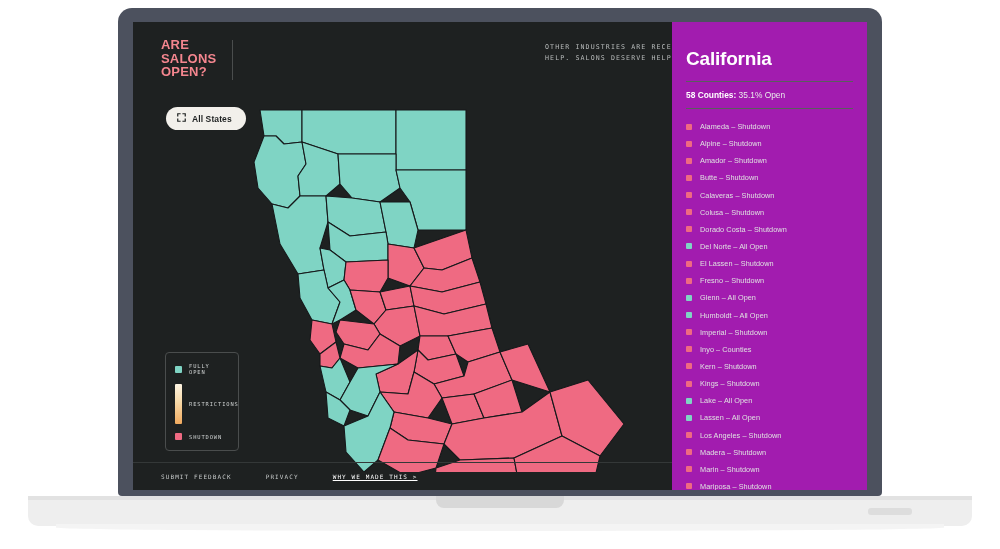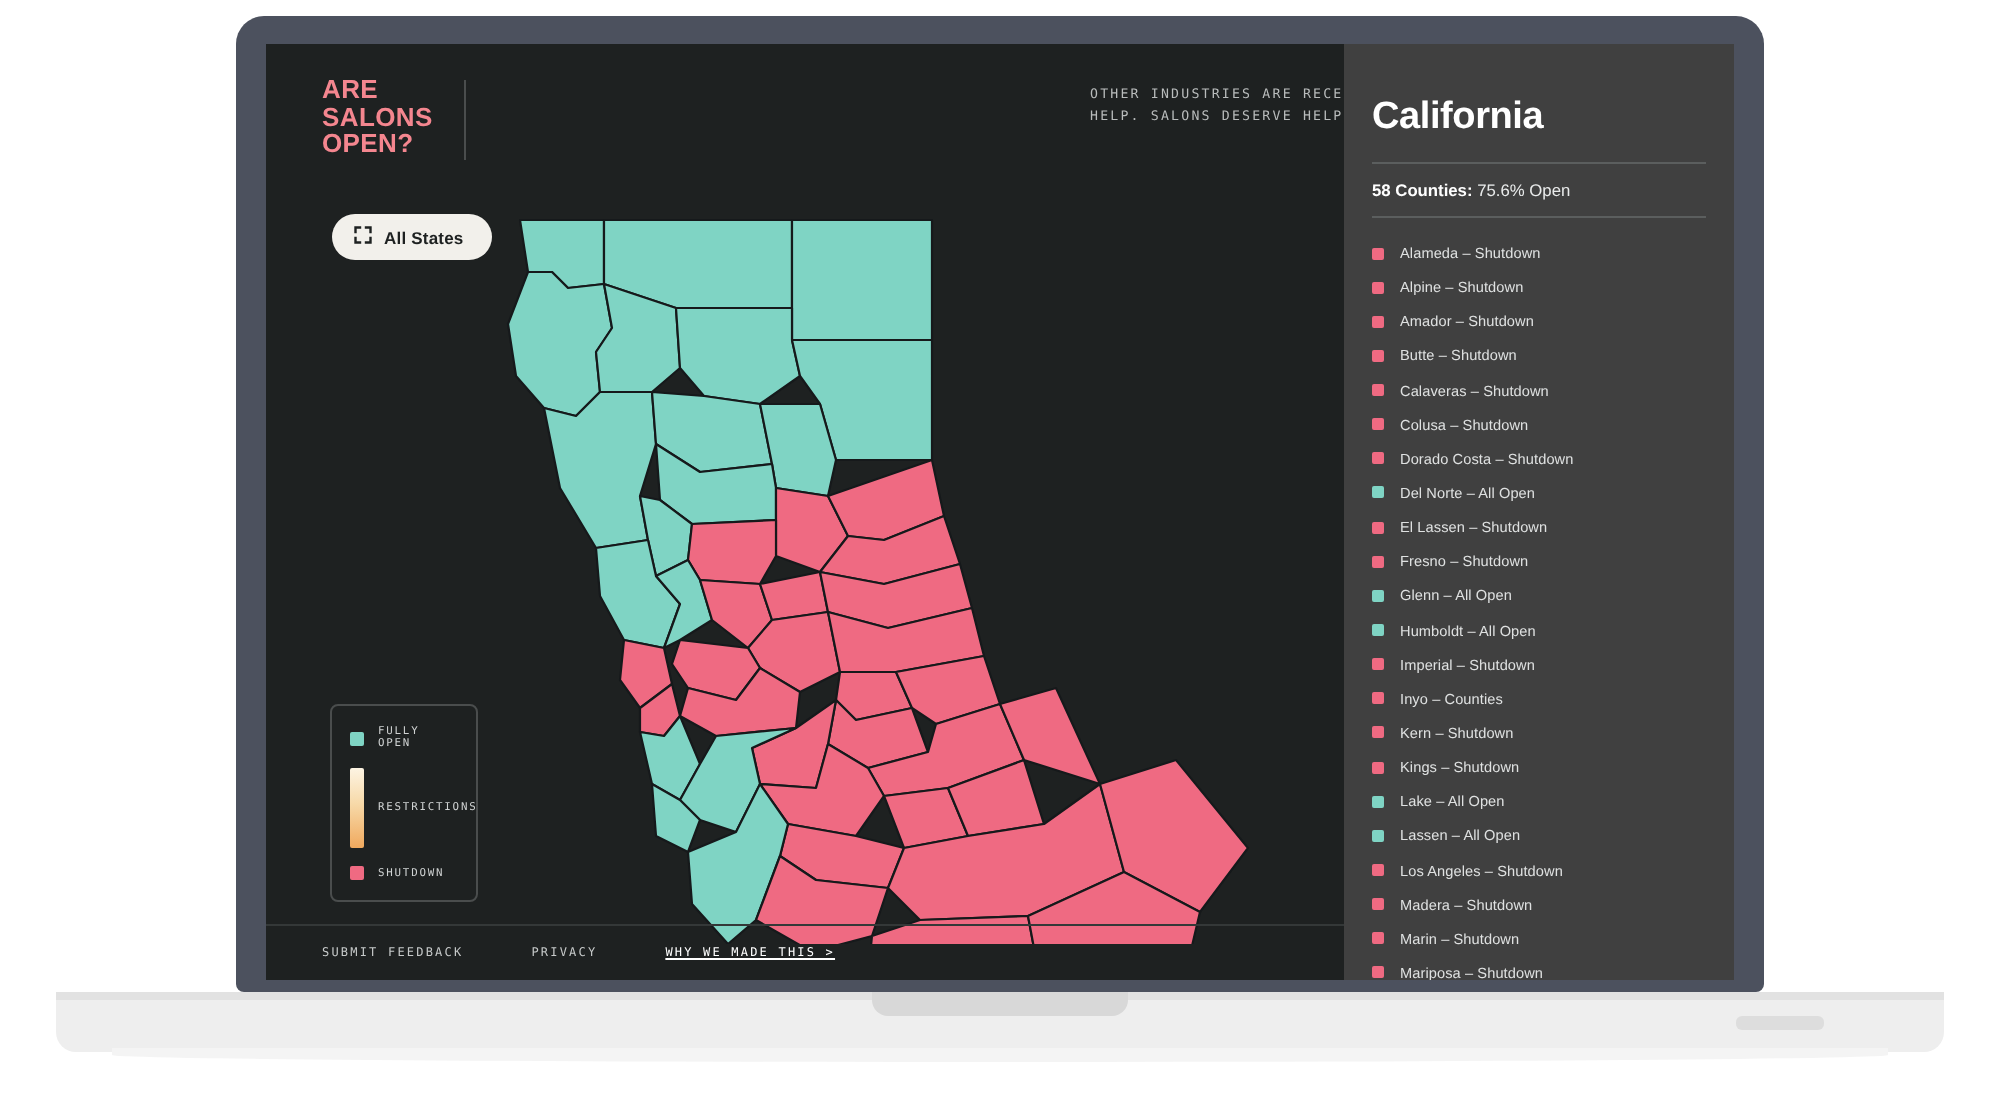--- a/index.html
+++ b/index.html
@@ -122,21 +122,21 @@
   }
   .footer a {
     color: #c6c9c9; font-family: "DejaVu Sans Mono", monospace;
     font-size: 6px; letter-spacing: 1.1px; text-transform: uppercase;
     text-decoration: none;
   }
   .footer a.underlined { color: #ffffff; text-decoration: underline; }
 
   
   .sidebar {
-    width: 195px; height: 468px; background: #404040;
+    width: 195px; height: 468px; background: #a21caf;
     padding: 26px 14px 0 14px; overflow: hidden;
     position: relative;
   }
   .sb-title {
     color: #ffffff; font-size: 19px; font-weight: bold;
     letter-spacing: -0.2px; margin-bottom: 11px;
   }
   .sb-rule { height: 1px; background: #5b5e5e; }
   .sb-stat {
     color: #e9ebeb; font-size: 8.4px; padding: 8px 0 8px 0;
@@ -278,21 +278,21 @@
         <a href="#">PRIVACY</a>
         <a href="#" class="underlined">WHY WE MADE THIS &gt;</a>
       </div>
 
     </div>
 
     <div class="sidebar">
       <div class="sb-title">California</div>
       <div class="sb-rule"></div>
       <div class="sb-stat">
-        <b>58 Counties:</b><span> 75.6% Open</span>
+        <b>58 Counties:</b><span> 35.1% Open</span>
       </div>
       <div class="sb-rule"></div>
       <ul class="county-list" id="county-list">
           <li class="county-item">
             <span class="county-dot" style="background: rgb(239, 106, 130);"></span>
             <span class="county-text">Alameda – Shutdown</span>
           </li>
           <li class="county-item">
             <span class="county-dot" style="background: rgb(239, 106, 130);"></span>
             <span class="county-text">Alpine – Shutdown</span>

